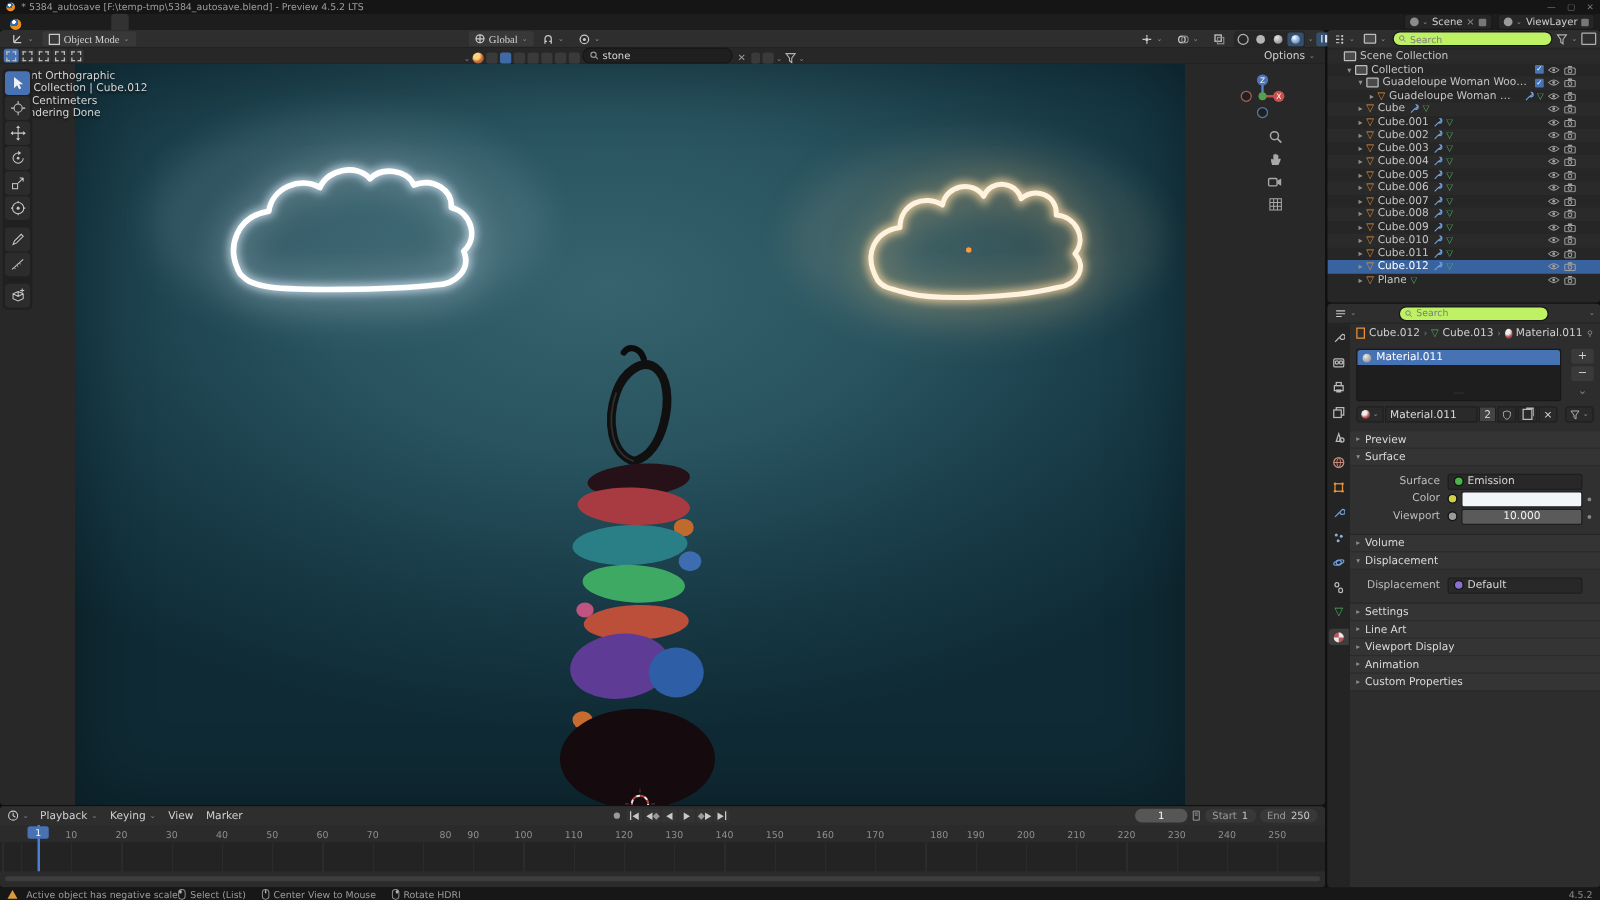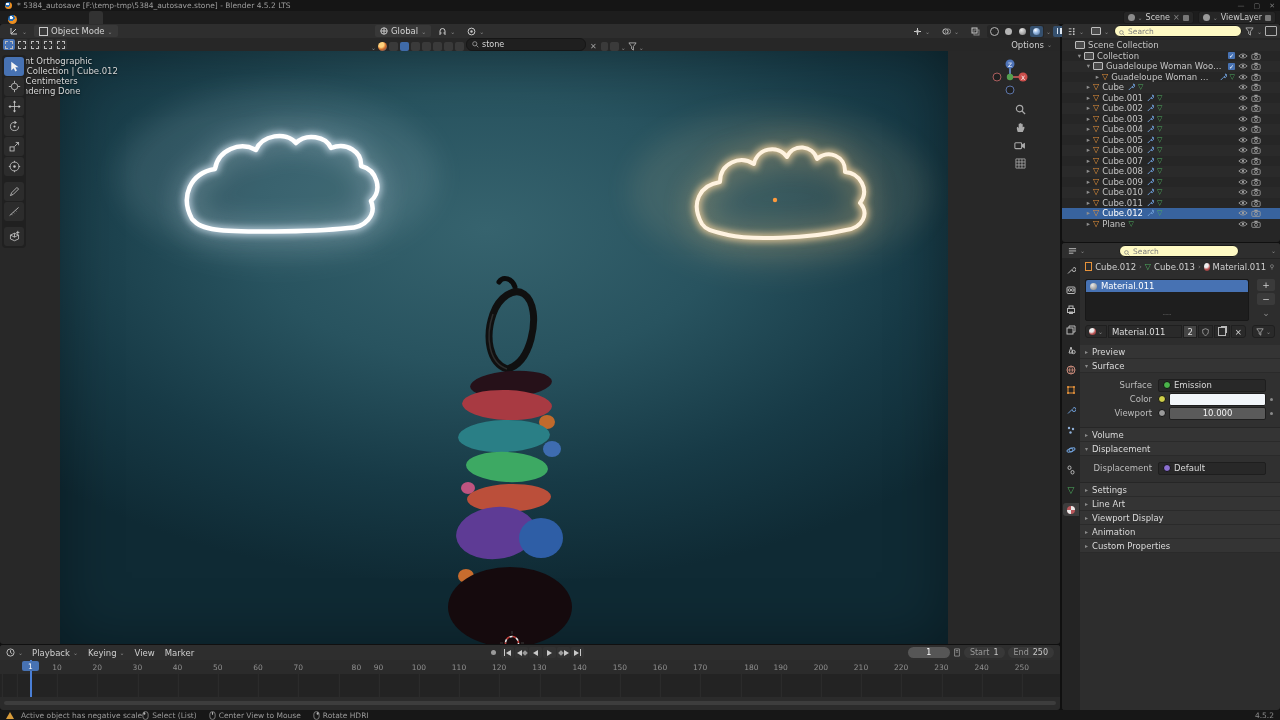--- a/index.html
+++ b/index.html
@@ -23,21 +23,21 @@
   .tab.active{background:#323232;color:#e9e9e9;}
   .idsel{margin-left:auto;display:flex;gap:4px;align-items:center;height:13px;}
   .idpill{display:flex;align-items:center;gap:3px;background:#262626;border:1px solid #1a1a1a;border-radius:3px;height:11px;padding:0 4px;font-size:8px;color:#cfcfcf;}
   .mini-ic{width:7px;height:7px;background:#8b8b8b;border-radius:1px;display:inline-block;}
   .mini-ic.round{border-radius:50%;}
   .car{color:#8b8b8b;font-size:6px;}
 
   
   .vph{left:0;top:24px;width:1060px;height:14px;background:#2e2e2e;display:flex;align-items:center;padding:0 4px;box-sizing:border-box;gap:2px;border-radius:3px 3px 0 0;}
   .hbtn{display:inline-flex;align-items:center;gap:3px;height:12px;padding:0 5px;border-radius:2px;font-size:8.5px;color:#d2d2d2;}
-  .hbtn.box{background:#383838;}
+  .hbtn.box{background:#383838;font-family:Liberation Serif, serif;}
   .obj-ic{width:7px;height:7px;border:1px solid #c9c9c9;display:inline-block;}
   .hgroup{display:flex;align-items:center;gap:2px;position:absolute;}
   .sphgrp{display:flex;gap:1px;background:#262626;border-radius:3px;padding:1px;}
   .sph{width:13px;height:11px;border-radius:2px;display:flex;align-items:center;justify-content:center;}
   .sph.active{background:#35506e;}
   .ball{width:7px;height:7px;border-radius:50%;}
   .pausebtn{width:12px;height:11px;background:#35506e;border-radius:2px;display:flex;gap:2px;align-items:center;justify-content:center;}
   .pausebtn b{width:1.5px;height:6px;background:#dce6f2;}
 
   .tsr{left:0;top:38px;width:1060px;height:13px;background:#272727;display:flex;align-items:center;padding:0 3px;box-sizing:border-box;}
@@ -62,21 +62,21 @@
   .toolbar{position:absolute;left:2px;top:4px;display:flex;flex-direction:column;gap:1px;background:#202020;border-radius:4px;padding:2px;}
   .tool{width:20px;height:19px;border-radius:3px;background:#2c2c2c;display:flex;align-items:center;justify-content:center;}
   .tool.active{background:#4772b3;}
   .tool.gap{margin-top:5px;}
   .gizmo{position:absolute;left:988px;top:4px;width:44px;height:44px;}
   .navic{position:absolute;left:1012px;width:16px;height:16px;display:flex;align-items:center;justify-content:center;opacity:.85;}
 
   
   .outliner{left:1062px;top:24px;width:218px;height:218px;background:#262626;border-radius:3px;overflow:hidden;}
   .ol-head{height:14px;background:#2e2e2e;display:flex;align-items:center;padding:0 3px;gap:3px;}
-  .srch{display:flex;align-items:flex-end;gap:3px;background:#fef9c3;border:1px solid #181818;border-radius:6px;height:10px;flex:1;padding:0 4px;color:#7d7d7d;font-size:7.5px;}
+  .srch{display:flex;align-items:center;gap:3px;background:#bef264;border:1px solid #181818;border-radius:6px;height:10px;flex:1;padding:0 4px;color:#7d7d7d;font-size:7.5px;}
   .ol-rows{padding-top:2px;}
   .ol-row{height:10.5px;display:flex;align-items:center;font-size:8.5px;color:#c4c4c4;padding-right:19px;}
   .ol-row:nth-child(odd){background:#2a2a2a;}
   .ol-row.selected{background:#38639e;color:#fff;}
   .ol-caret{width:9px;color:#8f8f8f;font-size:6.5px;text-align:center;flex:none;}
   .ic-coll{width:8px;height:6px;border:1px solid #bdbdbd;border-radius:1px;margin-right:3px;flex:none;background:#4a4a4a;}
   .ic-obj{color:#e8933a;font-size:8px;margin-right:3px;flex:none;line-height:8px;}
   .ol-label{white-space:nowrap;overflow:hidden;text-overflow:ellipsis;}
   .xi{width:8px;height:8px;margin-left:3px;flex:none;}
   .xi.tri{color:#4eb05f;font-size:7px;line-height:8px;width:auto;}
@@ -148,21 +148,21 @@
   .mi{width:7px;height:9px;}
   .version{margin-left:auto;color:#8a8a8a;text-align:right;}
 </style>
 </head>
 <body>
 
 <div class="app">
 
   <div class="abs titlebar">
     <span class="blogo"></span>
-    <span class="wtitle">* 5384_autosave [F:\temp-tmp\5384_autosave.stone] - Blender 4.5.2 LTS</span>
+    <span class="wtitle">* 5384_autosave [F:\temp-tmp\5384_autosave.blend] - Preview 4.5.2 LTS</span>
     <span class="wbtns">
       <span>—</span>
       <span>▢</span>
       <span>✕</span>
     </span>
   </div>
 
   <div class="abs topbar">
     <span style="display:flex;align-items:center;padding:0 4px;">
       <span class="blogo" style="width:9px;height:9px;"></span>

